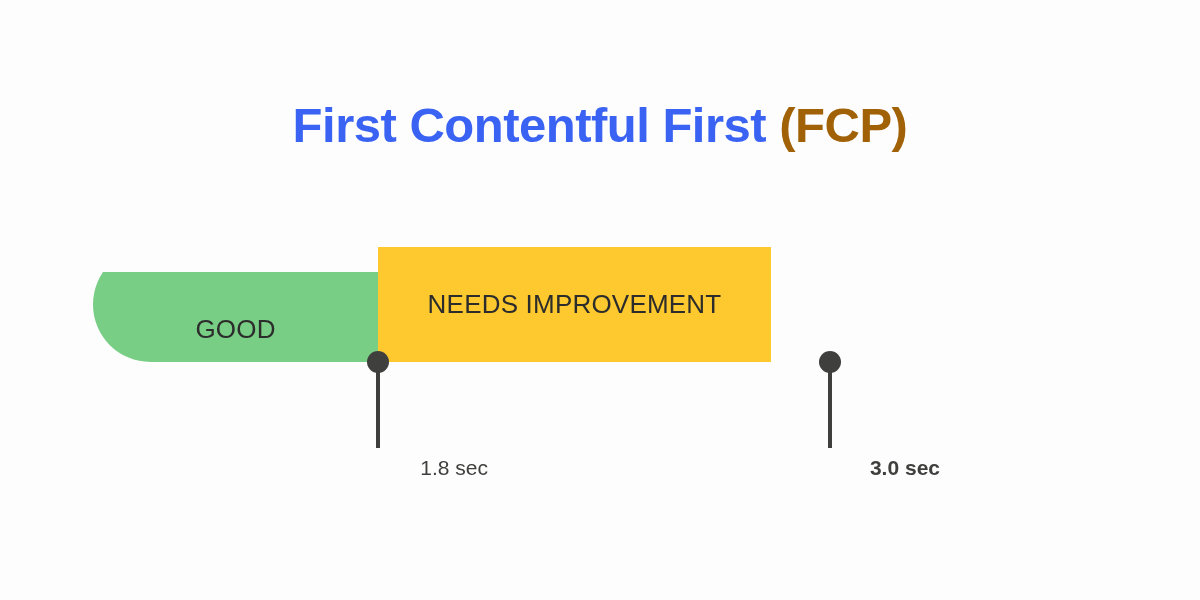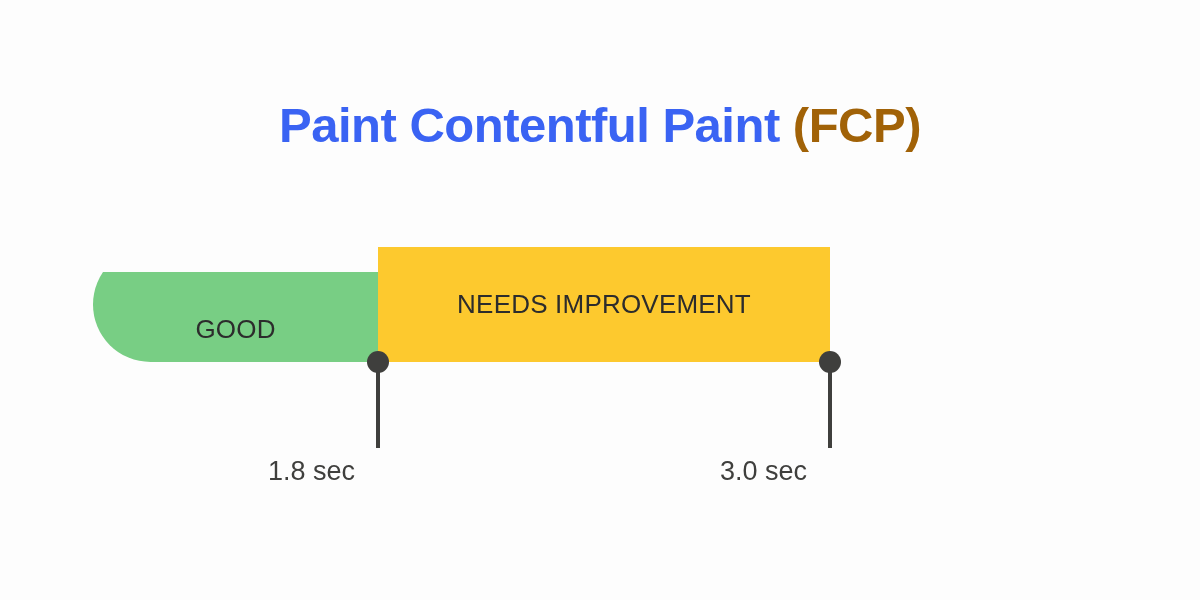--- a/index.html
+++ b/index.html
@@ -96,56 +96,56 @@
     width: 4px;
     height: 86px;
     background: #3f3f3d;
     z-index: 1;
   }
   .marker-value {
     position: absolute;
     top: 105px;
     left: -110px;
     width: 220px;
-    text-align: left;
-    font-size: 27px;
+    text-align: right;
+    font-size: 21px;
     color: #3f3f3d;
     white-space: nowrap;
     letter-spacing: 0px;
   }
 </style>
 </head>
 <body style="background: rgb(253, 253, 253);">
 
 <div id="stage">
 
   <div id="page-title">
-    <span class="metric-name" style="color: rgb(58, 99, 243);">Paint Contentful Paint</span>
+    <span class="metric-name" style="color: rgb(58, 99, 243);">First Contentful First</span>
     <span class="title-space"> </span>
     <span class="metric-abbr" style="color: #a16207;">(FCP)</span>
   </div>
 
   <div id="threshold-bar">
 
     <div class="band" id="band-good" style="width: 285px; background: rgb(120, 206, 132);">
       <span class="band-label" style="color: rgb(44, 44, 44);">GOOD</span>
     </div>
 
-    <div class="band" id="band-needs" style="width: 452px; background: rgb(253, 201, 46);">
+    <div class="band" id="band-needs" style="width: 393px; background: rgb(253, 201, 46);">
       <span class="band-label" style="color: rgb(44, 44, 44);">NEEDS IMPROVEMENT</span>
     </div>
 
 
   </div>
 
   <div class="marker" id="marker-good-ni" style="left: 378px;">
     <span class="marker-dot" style="background: rgb(63, 63, 61);"></span>
     <span class="marker-stem" style="background: rgb(63, 63, 61);"></span>
     <span class="marker-value" style="color: rgb(63, 63, 61);">1.8 sec</span>
   </div>
 
   <div class="marker" id="marker-ni-poor" style="left: 830px;">
     <span class="marker-dot" style="background: rgb(63, 63, 61);"></span>
     <span class="marker-stem" style="background: rgb(63, 63, 61);"></span>
-    <span class="marker-value" style="color: rgb(63, 63, 61);">3.0 sec</span>
+    <span class="marker-value" style="color: rgb(63, 63, 61); font-weight: bold;">3.0 sec</span>
   </div>
 
 </div>
 
 </body></html>

